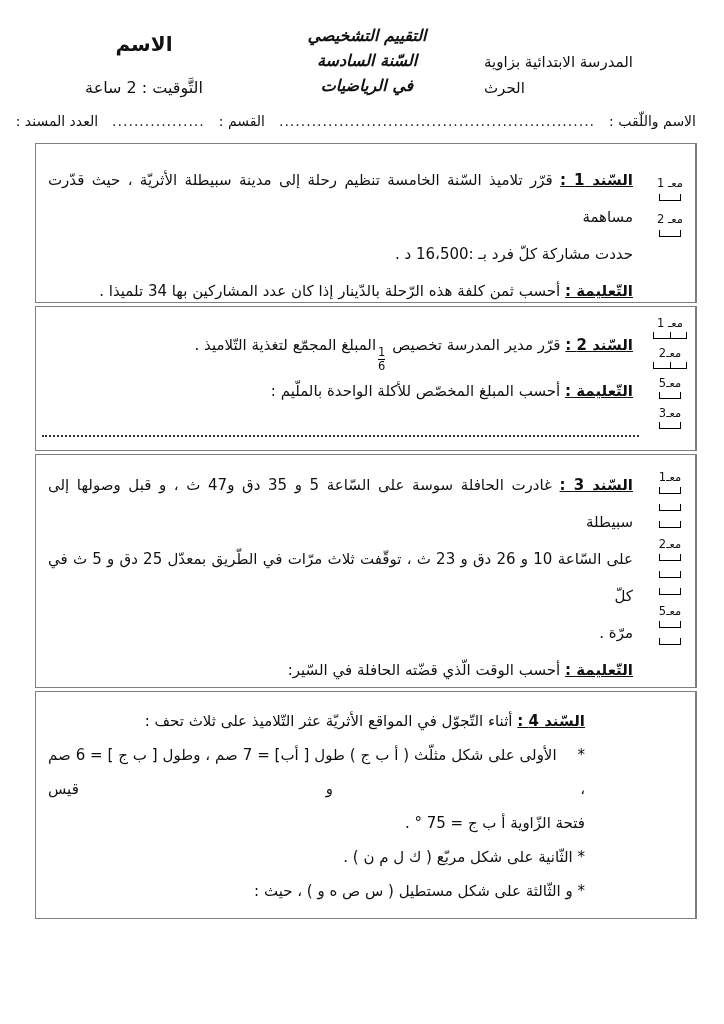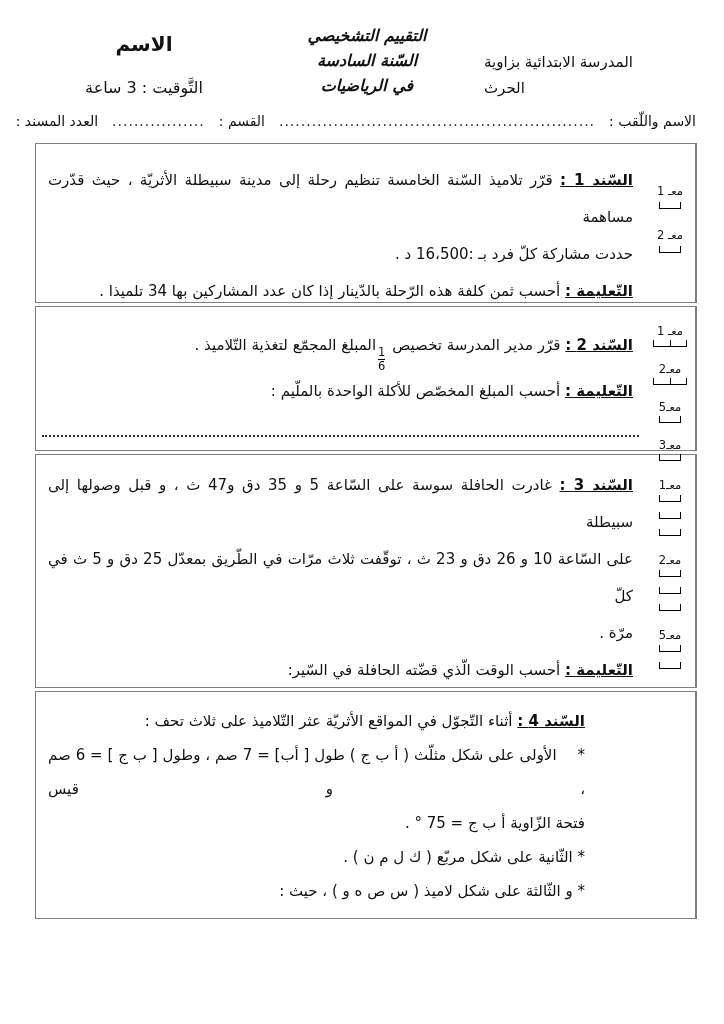--- a/index.html
+++ b/index.html
@@ -35,21 +35,21 @@
   .ln.full { white-space:normal; text-align:justify; text-align-last:justify; }
   .lbl { font-weight:bold; text-decoration:underline;margin-top:20px; }
   .indent { padding-right:56px; }
   .bullet { display:inline-block; margin-left:16px; }
   .dots-line { border-bottom:2px dotted #2e2e2e; height:0; margin:0 -6px 13px; }
   .push-down { margin-top:auto; }
   
   .frac { display:inline-flex; flex-direction:column; vertical-align:-6px; font-size:11.5px; line-height:1.15; text-align:center; margin:0 2px; direction:ltr; }
   .frac .den { border-top:1px solid #000; }
   
-  .crit-label { line-height:14px; margin-top:10px; }
+  .crit-label { line-height:14px; margin-top:2px; }
   .score-row { line-height:0; }
   .score-box { display:inline-flex; margin:4px 0 9px; }
   .box2 .score-box { margin:2px 0 5px; }
   .box3 .score-box { margin:3px 0 7px; }
   .seg { width:22px; height:7px; border:1px solid #000; border-top:none; }
   .seg:not(:first-child) { border-inline-start:none; }
   .seg-sm { width:17px; }
 </style>
 </head>
 <body>
@@ -61,21 +61,21 @@
       <div>المدرسة الابتدائية بزاوية</div>
       <div>الحرث</div>
     </div>
     <div class="h-title">
       <div>التقييم التشخيصي</div>
       <div>السّنة السادسة</div>
       <div>في الرياضيات</div>
     </div>
     <div class="h-teacher">
       <div class="teacher-name">الاسم</div>
-      <div class="timing">التَّوقيت : 3 ساعة</div>
+      <div class="timing">التَّوقيت : 2 ساعة</div>
     </div>
   </div>
 
   <div class="info-row">
     <span class="lab">الاسم واللّقب :</span>
     <span class="gap"></span>
     <span class="dts">..........................................................</span>
     <span class="gap"></span>
     <span class="lab">القسم :</span>
     <span class="gap"></span>
@@ -202,19 +202,19 @@
         <div class="ln">
           <span class="lbl">السّند 4 :</span>
           <span>أثناء التّجوّل في المواقع الأثريّة عثر التّلاميذ على ثلاث تحف :</span>
         </div>
         <div class="ln full">
           <span class="bullet">*</span>
           <span>الأولى على شكل مثلّث ( أ ب ج ) طول [ أب] = 7 صم ، وطول [ ب ج ] = 6 صم ، و قيس</span>
         </div>
         <div class="ln">فتحة الزّاوية أ ب ج = 75 ° .</div>
         <div class="ln">* الثّانية على شكل مربّع ( ك ل م ن ) .</div>
-        <div class="ln">* و الثّالثة على شكل لاميذ ( س ص ه و ) ، حيث :</div>
+        <div class="ln">* و الثّالثة على شكل مستطيل ( س ص ه و ) ، حيث :</div>
         <div class="ln indent">طول [س ص] = 7 صم و طول[ص هـ]= 0.4 دسم .</div>
       </div>
     </div>
 
   </div>
 </div>
 
 </body></html>

